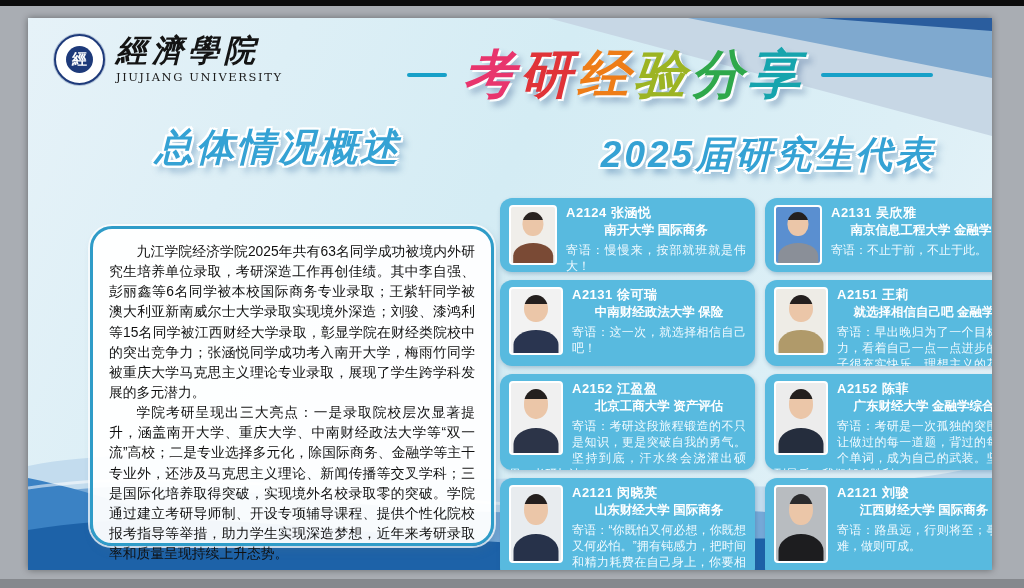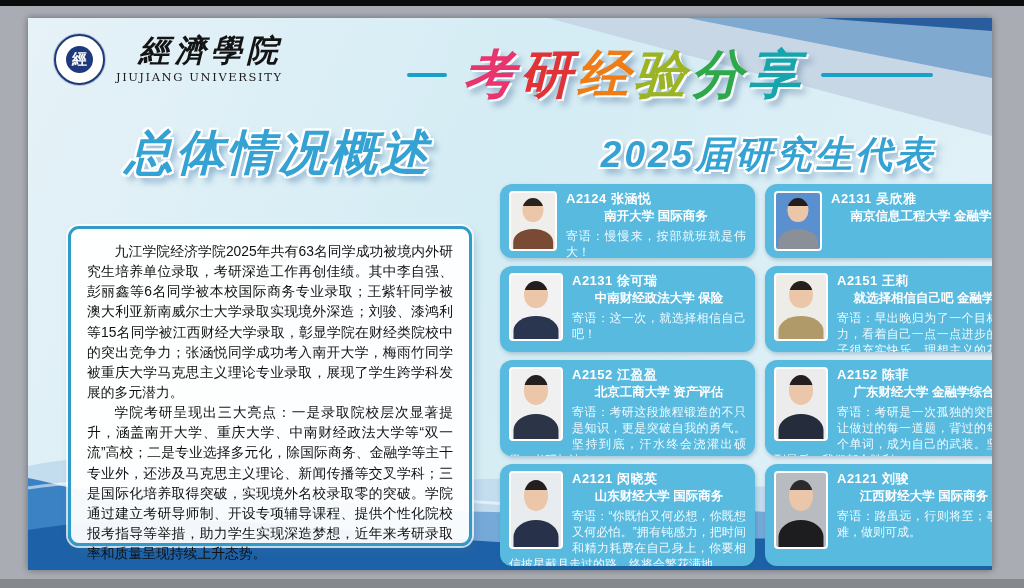--- a/index.html
+++ b/index.html
@@ -19,54 +19,54 @@
   .content{position:absolute;inset:0;z-index:1;}
 
   
   .logo{position:absolute;left:26px;top:16px;display:flex;align-items:center;gap:11px;}
   .seal{width:47px;height:47px;border-radius:50%;background:#fff;border:2px solid #1e3a7a;
         box-shadow:0 0 0 1px rgba(30,58,122,.25);display:flex;align-items:center;justify-content:center;}
   .seal-inner{width:27px;height:27px;border-radius:50%;background:#1e3a7a;color:#fff;
         display:flex;align-items:center;justify-content:center;font-size:15px;
         font-family:"DejaVu Serif",serif;font-weight:700;}
   .logo-cn{font-family:"DejaVu Serif",serif;font-weight:700;font-style:italic;
-        font-size:31px;letter-spacing:5px;color:#141414;line-height:1;text-align:right;}
+        font-size:31px;letter-spacing:5px;color:#141414;line-height:1;}
   .logo-en{font-family:"DejaVu Serif",serif;font-size:11.5px;letter-spacing:1.6px;color:#1c1c1c;margin-top:4px;}
 
   .title-row{position:absolute;left:342px;top:22px;width:600px;height:70px;
         display:flex;align-items:center;justify-content:center;gap:16px;}
   .title-line{height:4px;background:#17a0c8;border-radius:2px;}
   .title-line.left{width:40px;}
   .title-line.right{width:112px;}
   .main-title{font-size:52px;font-weight:900;font-style:italic;letter-spacing:5px;white-space:nowrap;
         text-shadow:2px 2px 0 rgba(255,255,255,.95), 5px 6px 6px rgba(55,90,140,.45);}
 
   
   .big-heading{
     font-weight:900;font-style:italic;color:#35a2d4;letter-spacing:3px;
     text-shadow:-2px 0 #fff,2px 0 #fff,0 -2px #fff,0 2px #fff,
                 -2px -2px #fff,2px 2px #fff,-2px 2px #fff,2px -2px #fff,
                 5px 6px 6px rgba(45,105,160,.5);
   }
   .h-overview{position:absolute;left:40px;top:108px;width:420px;text-align:center;line-height:1.13;}
   .h-overview .l1{font-size:40px;}
-  .h-overview .l2{font-size:48px;text-align:center;}
+  .h-overview .l2{font-size:38px;text-align:center;}
   .h-reps{position:absolute;left:470px;top:112px;width:540px;text-align:center;font-size:37px;}
 
   
   .panel{
-    position:absolute;left:40px;top:208px;width:404px;height:320px;box-sizing:border-box;
-    background:rgba(255,255,255,.95);border:3px solid #2f9cc8;border-radius:11px;
+    position:absolute;left:62px;top:208px;width:404px;height:320px;box-sizing:border-box;
+    background:rgba(255,255,255,.95);border:3px solid #2f9cc8;border-radius:22px;
     padding:13px 16px;box-shadow:0 0 0 2px rgba(255,255,255,.75), 3px 5px 9px rgba(60,110,150,.3);
   }
   .panel p{margin:0;text-indent:2em;font-size:13.8px;line-height:1.46;color:#101010;text-align:justify;}
 
   
   .cards{
-    position:absolute;left:472px;top:166px;width:520px;
+    position:absolute;left:472px;top:180px;width:520px;
     display:grid;grid-template-columns:1fr 1fr;grid-template-rows:74px 86px 96px 102px;
     gap:8px 10px;
   }
   .card{
     background:#58badf;border-radius:12px;padding:7px 9px;box-sizing:border-box;
     overflow:hidden;color:#fff;box-shadow:1px 2px 4px rgba(40,90,130,.3);
   }
   .photo{
     float:left;width:50px;height:66px;margin:0 9px 2px 0;
     border:2px solid #fff;border-radius:4px;overflow:hidden;position:relative;
@@ -145,20 +145,21 @@
         <div class="photo" style="--bg:#f0eeea;--suit:#7a4a35;--skin:#ebc6a8;--hair:#2a2320"></div>
         <div class="card-id-line"><span>A2124</span> <span>张涵悦</span></div>
         <div class="card-school">南开大学 国际商务</div>
         <div class="card-quote"><span>寄语：</span><span>慢慢来，按部就班就是伟大！</span></div>
       </div>
 
       <div class="card">
         <div class="photo" style="--bg:#5a8fd0;--suit:#8a8f98;--skin:#ebc6a8;--hair:#241f1e"></div>
         <div class="card-id-line"><span>A2131</span> <span>吴欣雅</span></div>
         <div class="card-school">南京信息工程大学 金融学</div>
+        <div class="card-quote"><span>寄语：</span><span>不止于前，不止于此。</span></div>
       </div>
 
       <div class="card">
         <div class="photo" style="--bg:#f2f2f2;--suit:#2a3550;--skin:#ebc6a8;--hair:#241f1e"></div>
         <div class="card-id-line"><span>A2131</span> <span>徐可瑞</span></div>
         <div class="card-school">中南财经政法大学 保险</div>
         <div class="card-quote"><span>寄语：</span><span>这一次，就选择相信自己吧！</span></div>
       </div>
 
       <div class="card">

